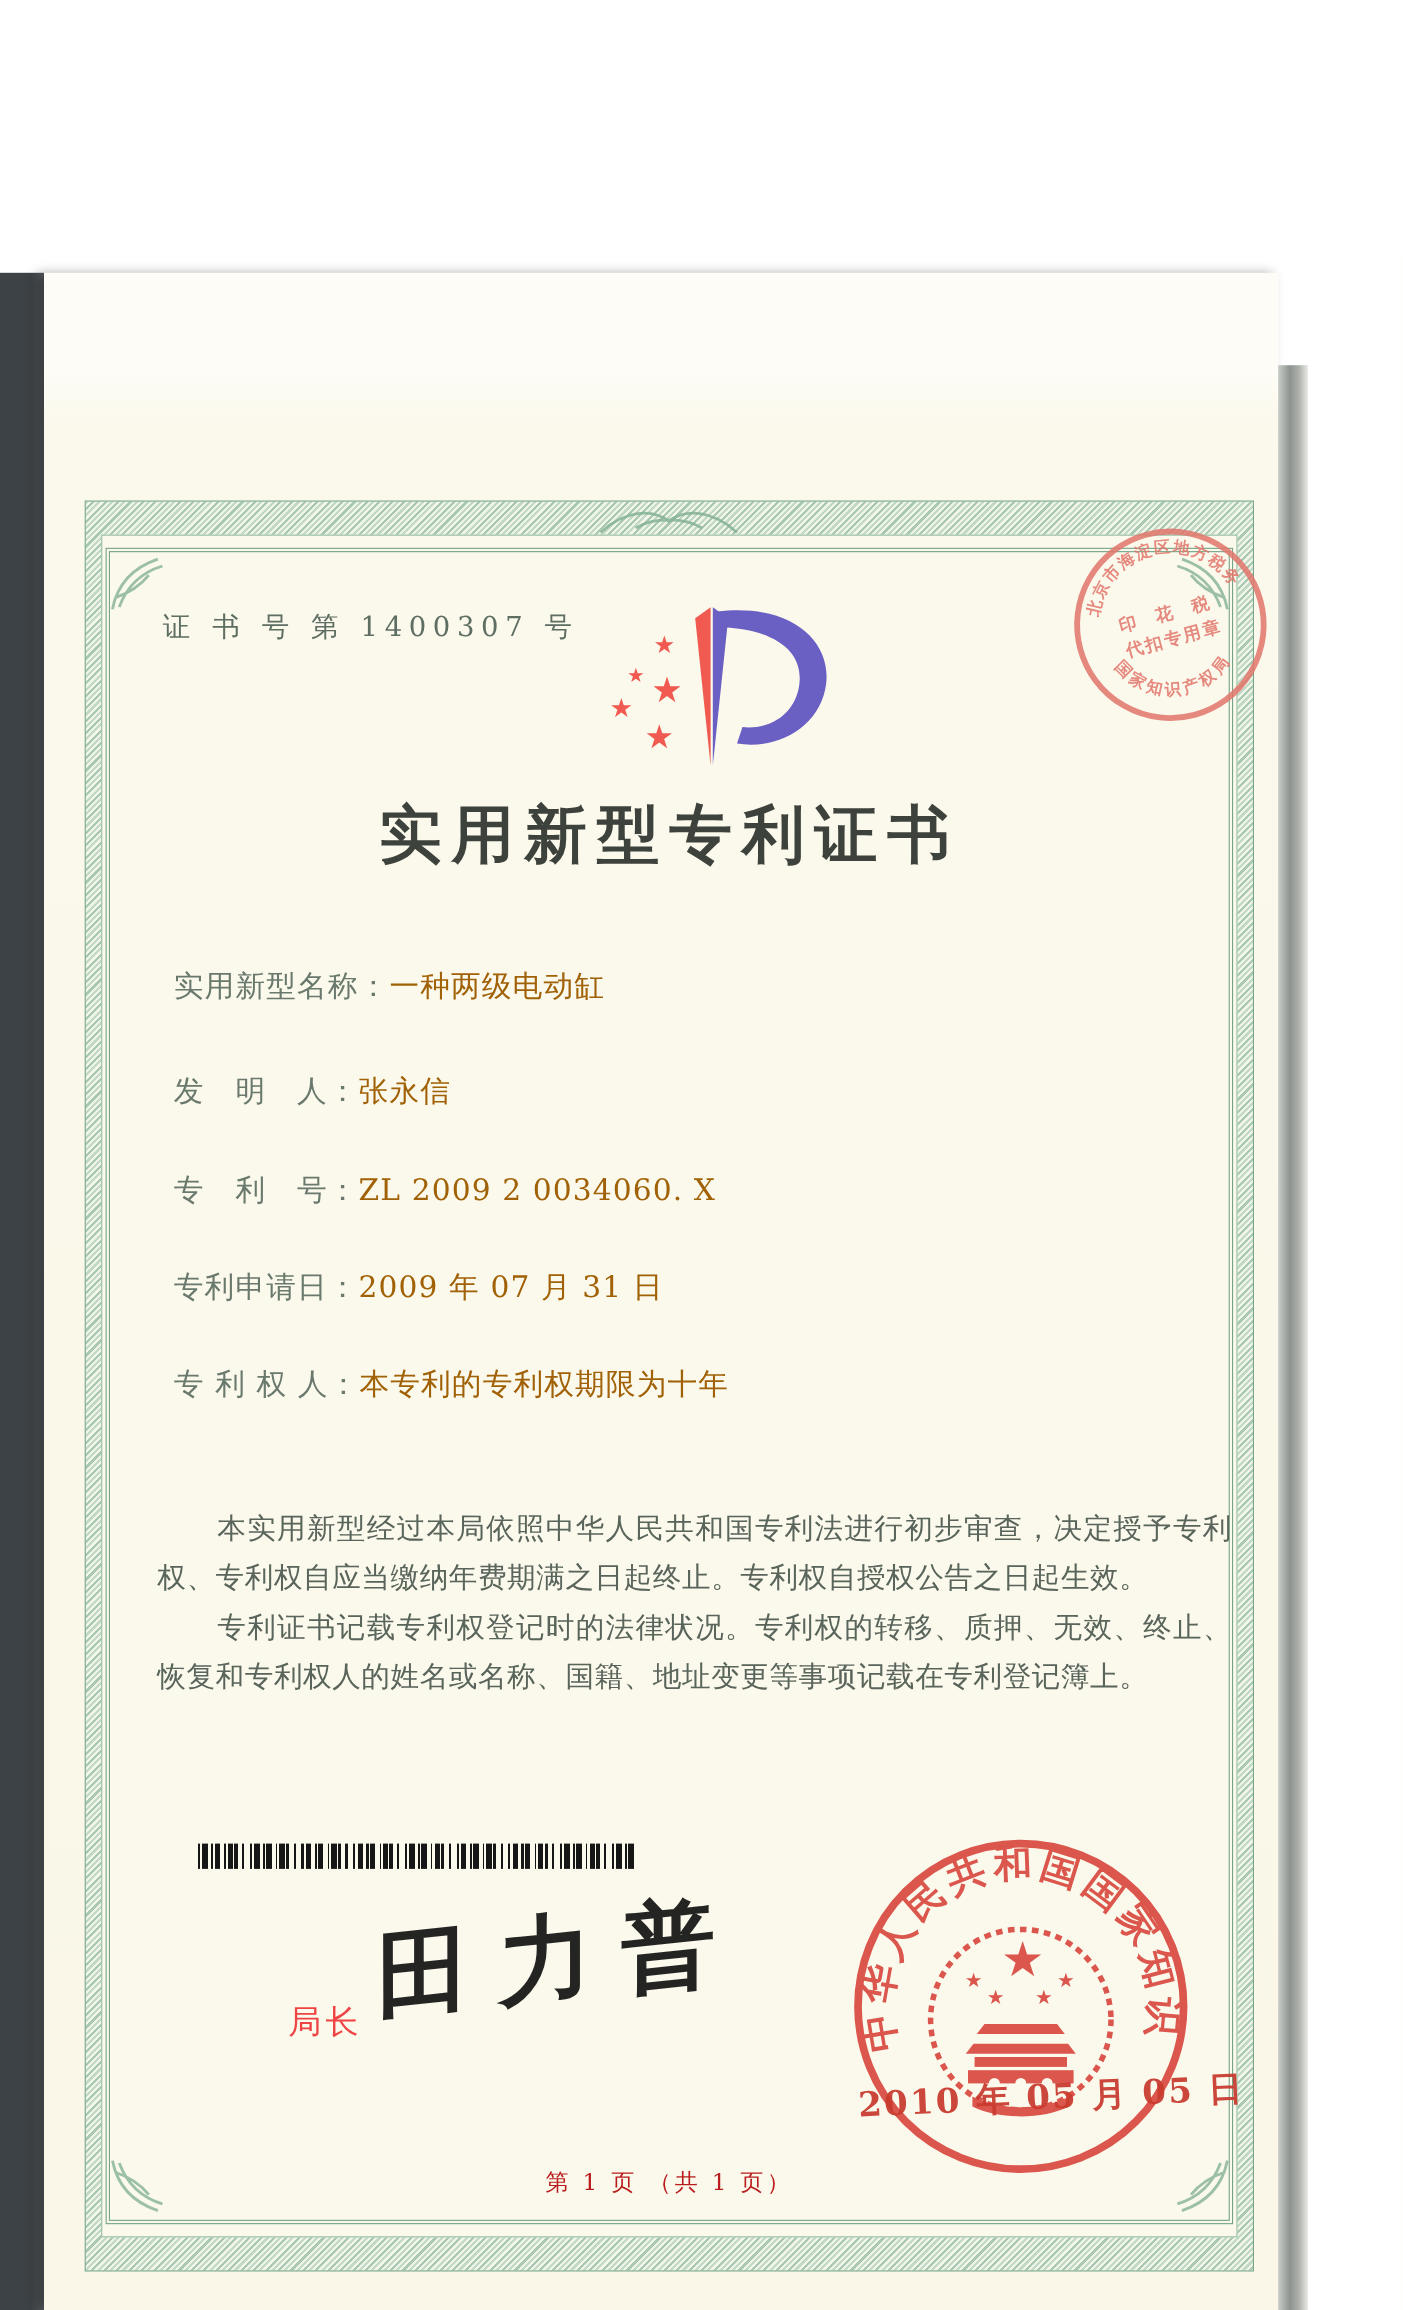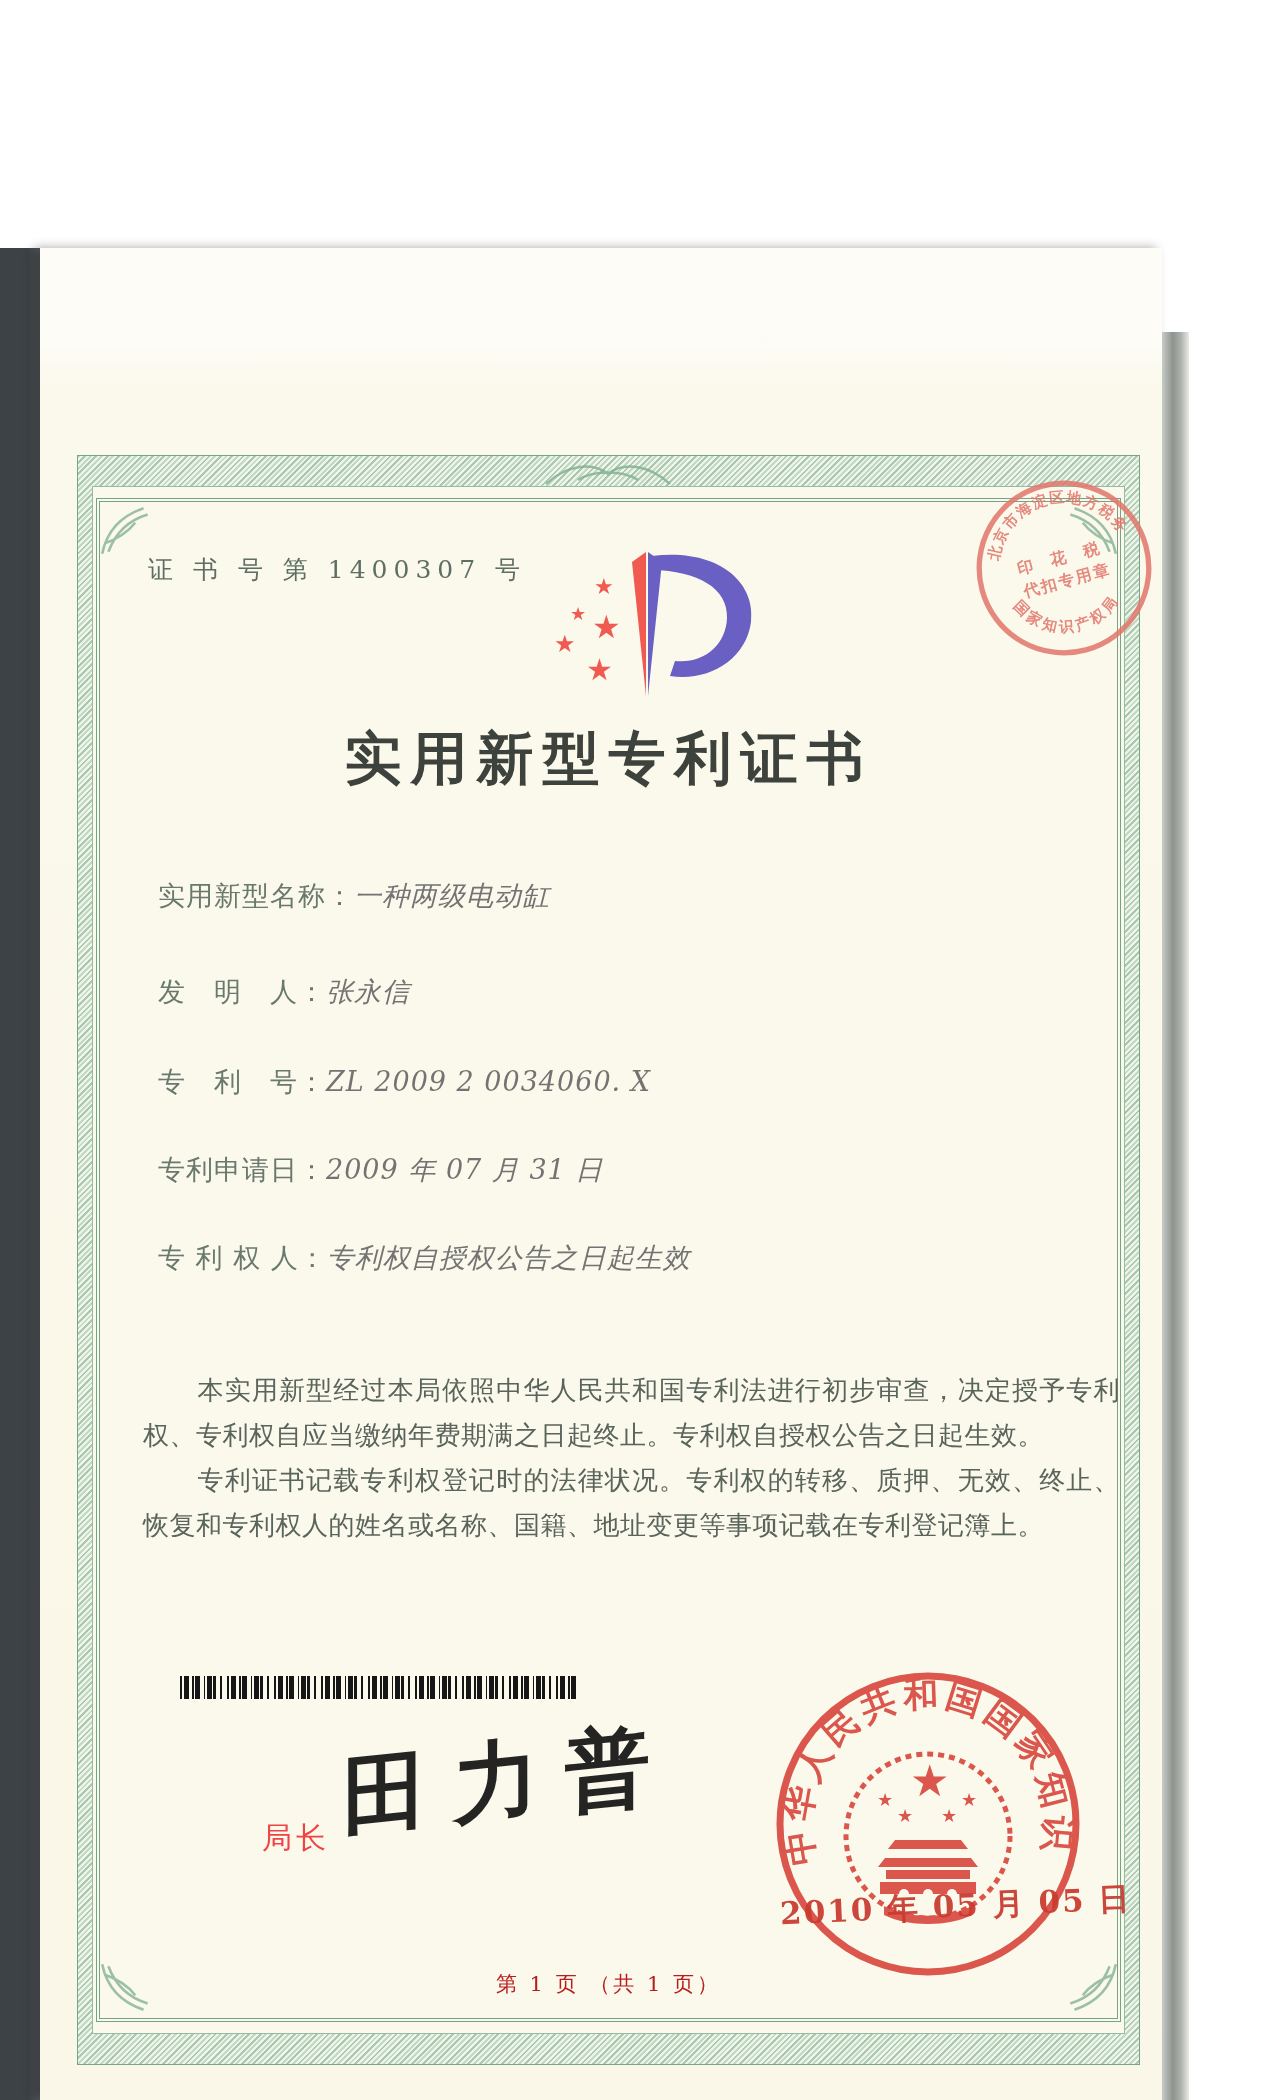--- a/index.html
+++ b/index.html
@@ -49,21 +49,21 @@
     font-size:25px; letter-spacing:6px; color:#5e6e63;
   }
   .logo { position:absolute; left:528px; top:546px; width:248px; height:170px; }
   .title {
     position:absolute; left:95px; top:721px; width:1027px; text-align:center;
     font-size:57px; font-weight:600; letter-spacing:9px; color:#3d423c;
   }
   .field { position:absolute; left:158px; font-size:27px; color:#6a796d; letter-spacing:1px; white-space:nowrap; }
   .f0 { top:878px; } .f1 { top:974px; } .f2 { top:1064px; }
   .f3 { top:1152px; } .f4 { top:1240px; } .f5 { top:1330px; }
-  .field .val { color:#737373;font-style:italic; }
+  .field .val { color:#a16207; }
   .body-text {
     position:absolute; left:143px; top:1368px; width:977px;
     font-size:26px; line-height:45px; color:#59645b; letter-spacing:.5px;
     text-align:justify;
   }
   .body-text p { text-indent:2.1em; margin:0; }
   .barcode {
     position:absolute; left:180px; top:1676px; width:400px; height:23px;
     background:repeating-linear-gradient(90deg,
       #161616 0 2px, transparent 2px 4px,
@@ -135,21 +135,21 @@
     <polygon points="120,6 134,16 120,150" fill="#6a5fc2"></polygon>
     <path d="M124,10 C190,2 228,36 223,76 C218,114 180,136 142,130 L147,115 C176,118 198,99 199,72 C200,42 170,25 124,24 Z" fill="#6a5fc2"></path>
   </svg>
 
   <div class="title">实用新型专利证书</div>
 
   <div class="field f0"><span class="lab">实用新型名称：</span><span class="val">一种两级电动缸</span></div>
   <div class="field f1"><span class="lab">发　明　人：</span><span class="val">张永信</span></div>
   <div class="field f2"><span class="lab">专　利　号：</span><span class="val">ZL 2009 2 0034060. X</span></div>
   <div class="field f3"><span class="lab">专利申请日：</span><span class="val">2009 年 07 月 31 日</span></div>
-  <div class="field f4"><span class="lab">专 利 权 人：</span><span class="val">专利权自授权公告之日起生效</span></div>
+  <div class="field f4"><span class="lab">专 利 权 人：</span><span class="val">本专利的专利权期限为十年</span></div>
 
   <div class="body-text">
     <p>本实用新型经过本局依照中华人民共和国专利法进行初步审查，决定授予专利权、专利权自应当缴纳年费期满之日起终止。专利权自授权公告之日起生效。</p>
     <p>专利证书记载专利权登记时的法律状况。专利权的转移、质押、无效、终止、恢复和专利权人的姓名或名称、国籍、地址变更等事项记载在专利登记簿上。</p>
   </div>
 
   <div class="barcode"></div>
 
   <div class="sig-label">局长</div>
   <div class="sig-name">田力普</div>

